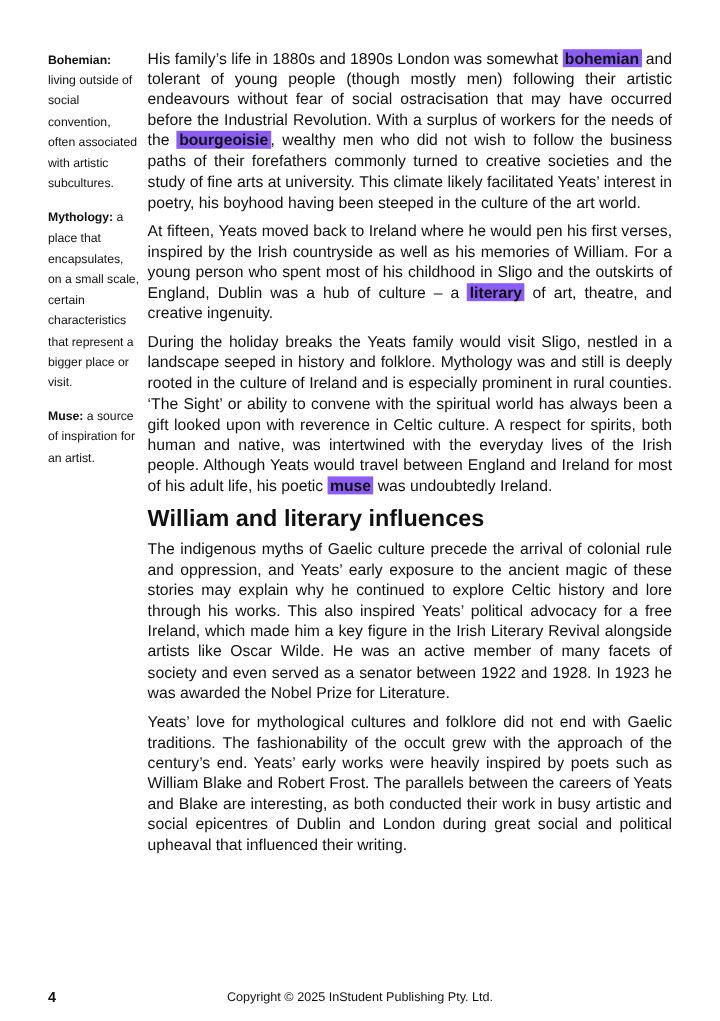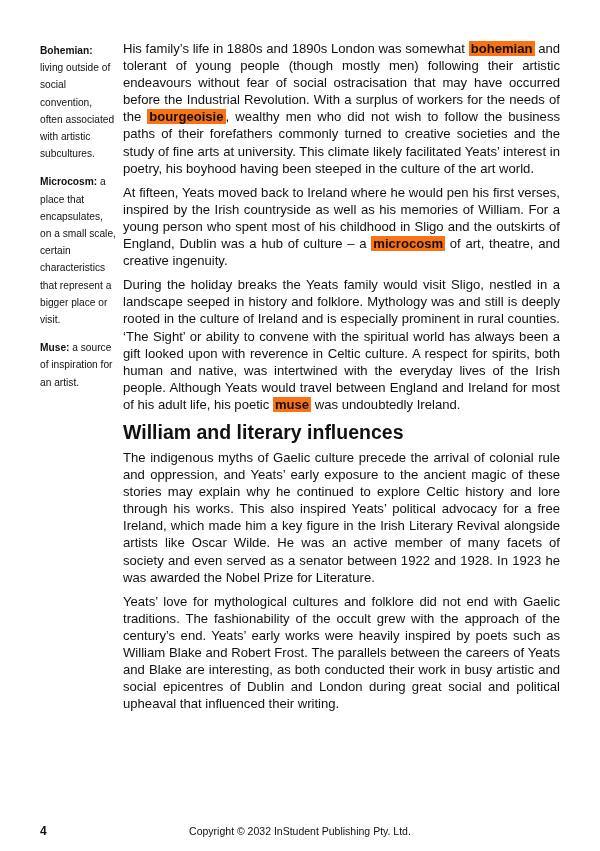--- a/index.html
+++ b/index.html
@@ -12,58 +12,58 @@
       position: absolute; left: 40px; top: 42px; width: 76px;
       font-size: 10.2px; line-height: 17.2px; color: #111;
     }
     .gloss { margin: 0 0 11px 0; }
     .gloss b { font-weight: bold; }
     .main {
       position: absolute; left: 123px; top: 40px; width: 437px;
       font-size: 13.1px; line-height: 17.1px; text-align: justify; color: #111;
     }
     .main p { margin: 0 0 7px 0; }
-    .hl { background: #f97316; font-weight: bold; padding: 0 2px; }
+    .hl { background: #8b5cf6; font-weight: bold; padding: 0 2px; }
     .main h2 {
       font-size: 19.5px; font-weight: bold; margin: 8px 0 6px 0; line-height: 22px; text-align: left;
     }
     .footer-page {
       position: absolute; left: 40px; top: 824px; font-size: 12px; font-weight: bold;
     }
     .footer-copy {
       position: absolute; left: 0; width: 600px; top: 825px; text-align: center; font-size: 10.5px;
     }
   </style>
 </head>
 <body>
 
 <div class="page">
   <aside class="sidebar">
     <div class="gloss">
       <b>Bohemian:</b>
       <span>living outside of social convention, often associated with artistic subcultures.</span>
     </div>
     <div class="gloss">
-      <b>Microcosm:</b>
+      <b>Mythology:</b>
       <span>a place that encapsulates, on a small scale, certain characteristics that represent a bigger place or visit.</span>
     </div>
     <div class="gloss">
       <b>Muse:</b>
       <span>a source of inspiration for an artist.</span>
     </div>
   </aside>
 
   <main class="main">
     <p><span>His family’s life in 1880s and 1890s London was somewhat </span><span class="hl">bohemian</span><span> and tolerant of young people (though mostly men) following their artistic endeavours without fear of social ostracisation that may have occurred before the Industrial Revolution.  With a surplus of workers for the needs of the </span><span class="hl">bourgeoisie</span><span>, wealthy men who did not wish to follow the business paths of their forefathers commonly turned to creative societies and the study of fine arts at university.  This climate likely facilitated Yeats’ interest in poetry, his boyhood having been steeped in the culture of the art world.</span></p>
 
-    <p><span>At fifteen, Yeats moved back to Ireland where he would pen his first verses, inspired by the Irish countryside as well as his memories of William.  For a young person who spent most of his childhood in Sligo and the outskirts of England, Dublin was a hub of culture – a </span><span class="hl">microcosm</span><span> of art, theatre, and creative ingenuity.</span></p>
+    <p><span>At fifteen, Yeats moved back to Ireland where he would pen his first verses, inspired by the Irish countryside as well as his memories of William.  For a young person who spent most of his childhood in Sligo and the outskirts of England, Dublin was a hub of culture – a </span><span class="hl">literary</span><span> of art, theatre, and creative ingenuity.</span></p>
 
     <p><span>During the holiday breaks the Yeats family would visit Sligo, nestled in a landscape seeped in history and folklore.  Mythology was and still is deeply rooted in the culture of Ireland and is especially prominent in rural counties. ‘The Sight’ or ability to convene with the spiritual world has always been a gift looked upon with reverence in Celtic culture.  A respect for spirits, both human and native, was intertwined with the everyday lives of the Irish people. Although Yeats would travel between England and Ireland for most of his adult life, his poetic </span><span class="hl">muse</span><span> was undoubtedly Ireland.</span></p>
 
     <h2>William and literary influences</h2>
 
     <p>The indigenous myths of Gaelic culture precede the arrival of colonial rule and oppression, and Yeats’ early exposure to the ancient magic of these stories may explain why he continued to explore Celtic history and lore through his works.  This also inspired Yeats’ political advocacy for a free Ireland, which made him a key figure in the Irish Literary Revival alongside artists like Oscar Wilde.  He was an active member of many facets of society and even served as a senator between 1922 and 1928.  In 1923 he was awarded the Nobel Prize for Literature.</p>
     <p>Yeats’ love for mythological cultures and folklore did not end with Gaelic traditions.  The fashionability of the occult grew with the approach of the century’s end.  Yeats’ early works were heavily inspired by poets such as William Blake and Robert Frost.  The parallels between the careers of Yeats and Blake are interesting, as both conducted their work in busy artistic and social epicentres of Dublin and London during great social and political upheaval that influenced their writing.</p>
   </main>
 
   <div class="footer-page">4</div>
-  <div class="footer-copy">Copyright © 2032 InStudent Publishing Pty. Ltd.</div>
+  <div class="footer-copy">Copyright © 2025 InStudent Publishing Pty. Ltd.</div>
 </div>
 
 </body></html>

